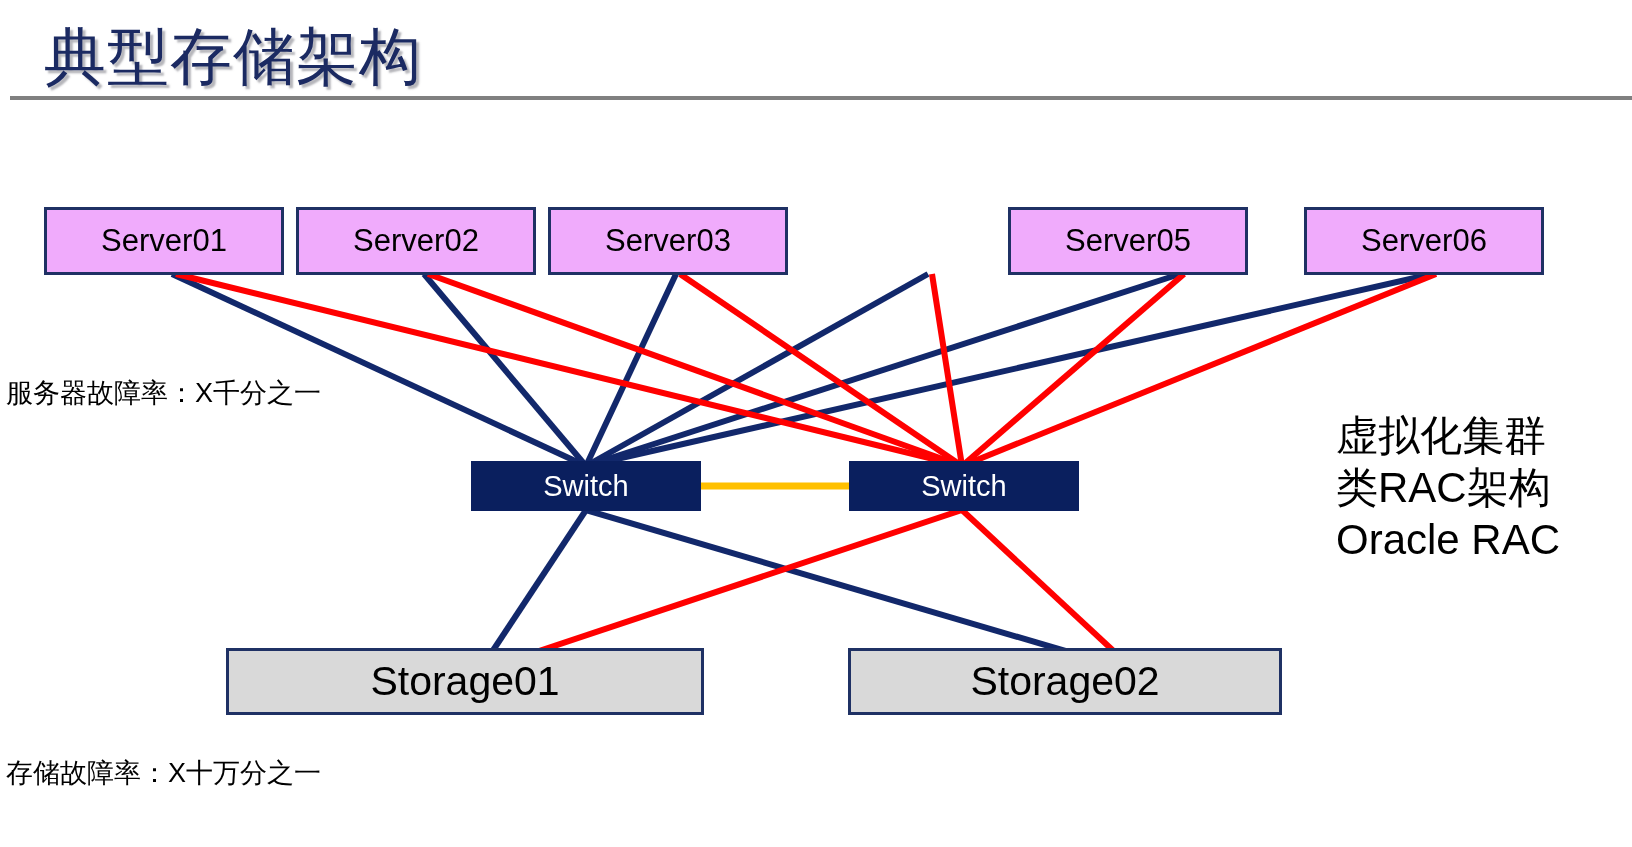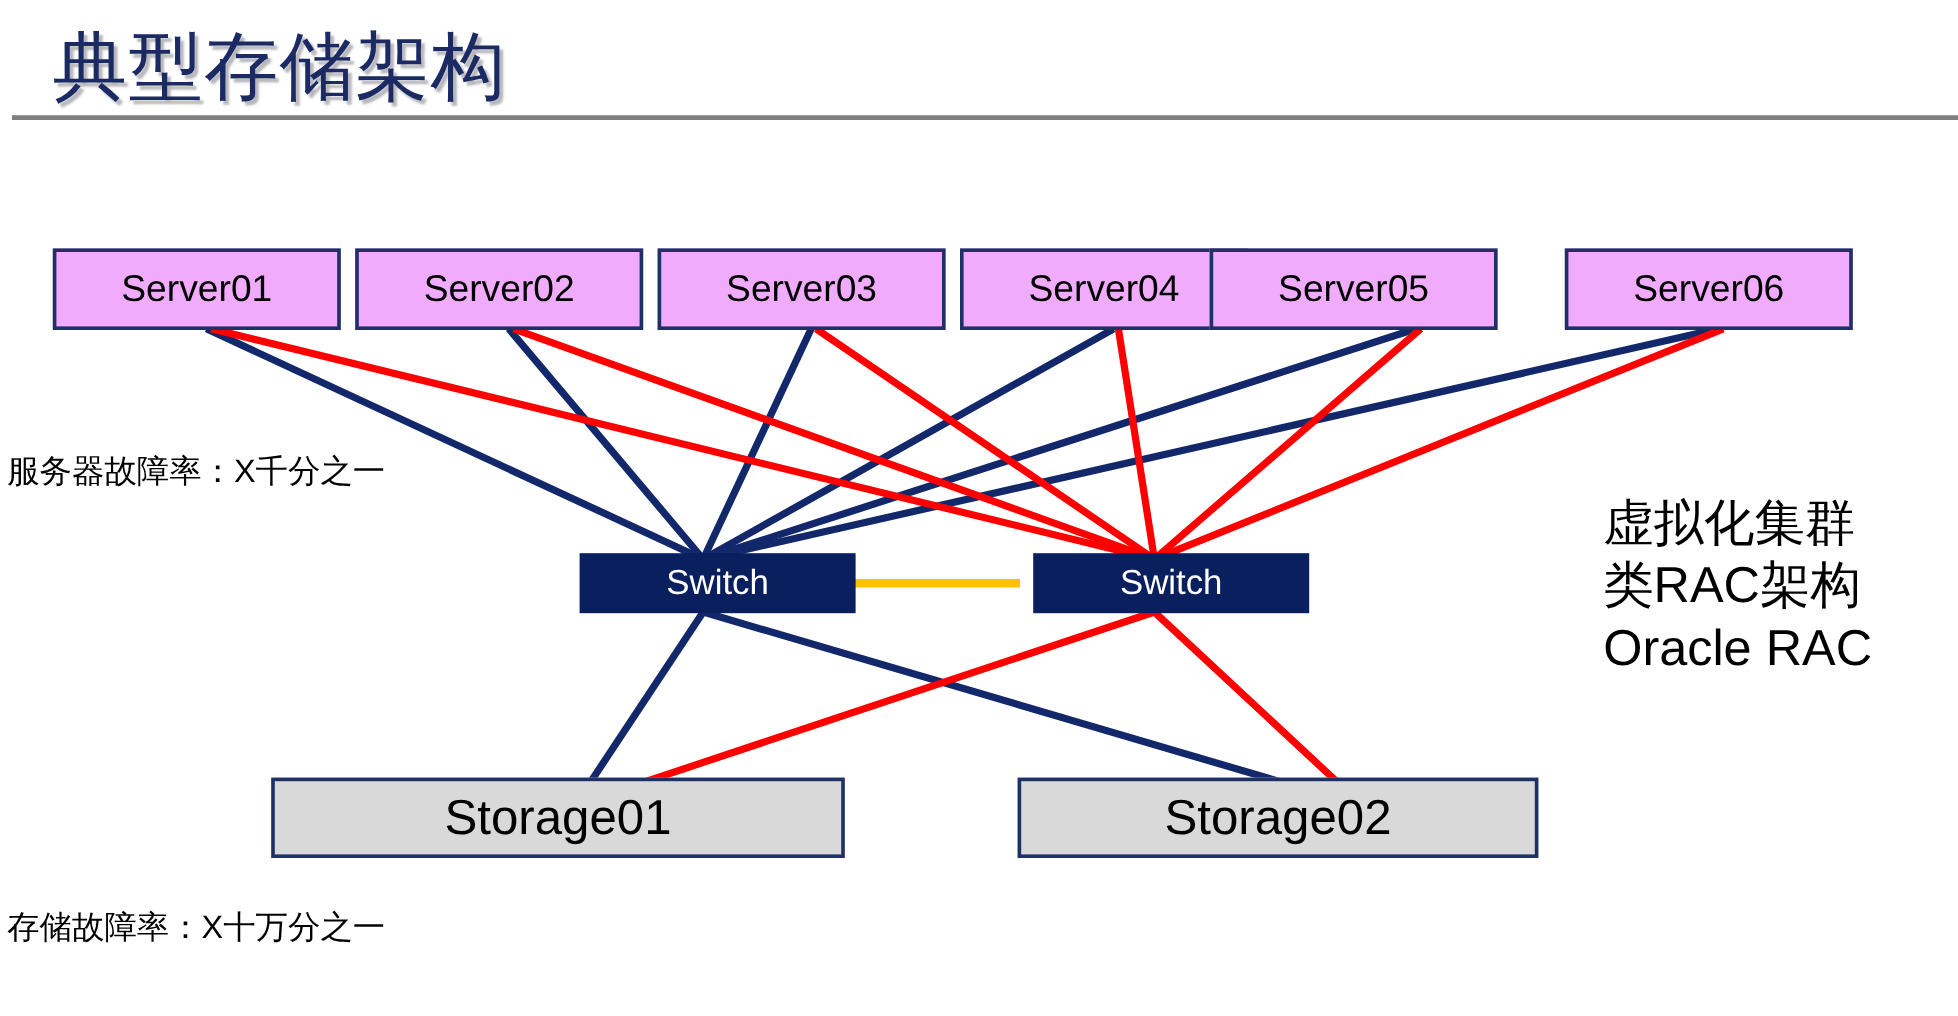--- a/index.html
+++ b/index.html
@@ -64,21 +64,20 @@
     height: 68px;
     color: #000000;
     font-size: 31px;
   }
   .switch-box {
     background: #0a1f5e;
     border: none;
     height: 50px;
     color: #ffffff;
     font-size: 29px;
-    margin-left: 12px;
   }
   .storage-box {
     background: #d9d9d9;
     border: 3px solid #1f3164;
     height: 67px;
     color: #000000;
     font-size: 41px;
   }
 
   
@@ -139,23 +138,20 @@
 
   <div class="node server-box" style="left:44px;  top:207px; width:240px;">
     <span>Server01</span>
   </div>
   <div class="node server-box" style="left:296px; top:207px; width:240px;">
     <span>Server02</span>
   </div>
   <div class="node server-box" style="left:548px; top:207px; width:240px;justify-content:center;">
     <span>Server03</span>
   </div>
-  <div class="node server-box" style="left:800px; top:207px; width:240px;">
-    <span>Server04</span>
-  </div>
   <div class="node server-box" style="left:1008px; top:207px; width:240px;">
     <span>Server05</span>
   </div>
   <div class="node server-box" style="left:1304px; top:207px; width:240px;">
     <span>Server06</span>
   </div>
 
   <div class="node switch-box" style="left:471px; top:461px; width:230px;">
     <span>Switch</span>
   </div>

